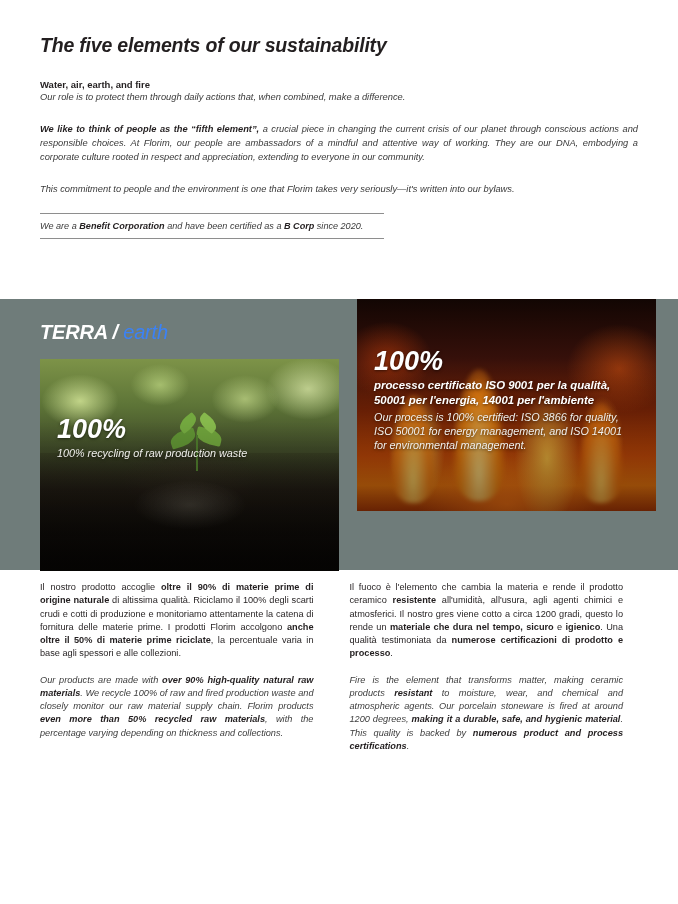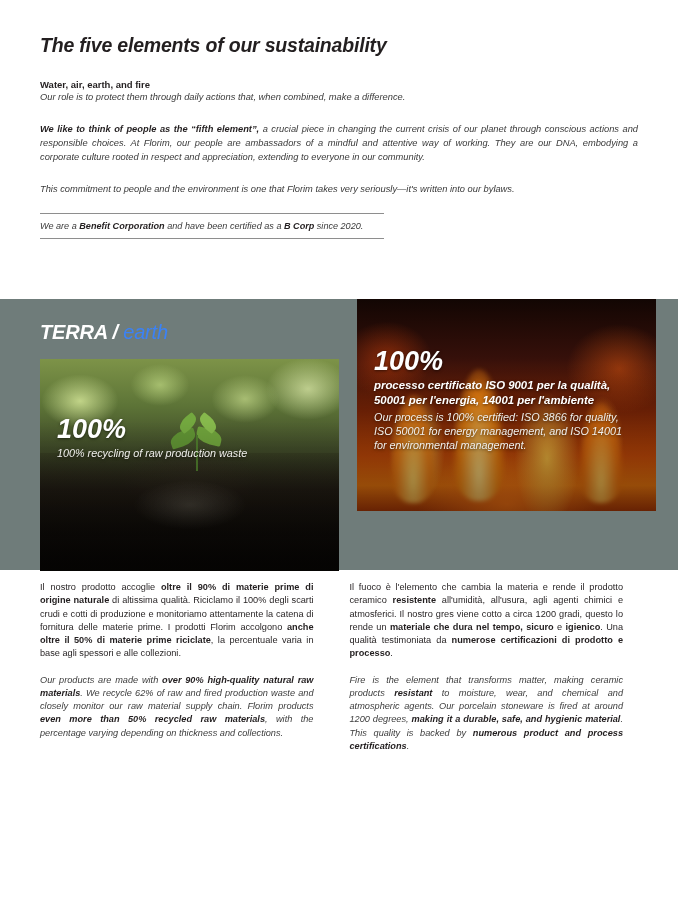--- a/index.html
+++ b/index.html
@@ -314,21 +314,21 @@
           <div class="claim-en">Our process is 100% certified: ISO 3866 for quality, ISO 50001 for energy management, and ISO 14001 for environmental management.</div>
         </div>
       </div>
     </div>
   </div>
 
   <div class="below">
 
     <div class="col col-left-pad">
       <div class="body-it"><span>Il nostro prodotto accoglie </span><b>oltre il 90% di materie prime di origine naturale</b><span> di altissima qualità. Riciclamo il 100% degli scarti crudi e cotti di produzione e monitoriamo attentamente la catena di fornitura delle materie prime. I prodotti Florim accolgono </span><b>anche oltre il 50% di materie prime riciclate</b><span>, la percentuale varia in base agli spessori e alle collezioni.</span></div>
-      <div class="body-en"><span>Our products are made with </span><b>over 90% high-quality natural raw materials</b><span>. We recycle 62% of raw and fired production waste and closely monitor our raw material supply chain. Florim products </span><b>even more than 50% recycled raw materials</b><span>, with the percentage varying depending on thickness and collections.</span></div>
+      <div class="body-en"><span>Our products are made with </span><b>over 90% high-quality natural raw materials</b><span>. We recycle 100% of raw and fired production waste and closely monitor our raw material supply chain. Florim products </span><b>even more than 50% recycled raw materials</b><span>, with the percentage varying depending on thickness and collections.</span></div>
     </div>
 
     <div class="col col-right-pad">
       <div class="body-it"><span>Il fuoco è l'elemento che cambia la materia e rende il prodotto ceramico </span><b>resistente</b><span> all'umidità, all'usura, agli agenti chimici e atmosferici. Il nostro gres viene cotto a circa 1200 gradi, questo lo rende un </span><b>materiale che dura nel tempo, sicuro</b><span> e </span><b>igienico</b><span>. Una qualità testimoniata da </span><b>numerose certificazioni di prodotto e processo</b><span>.</span></div>
       <div class="body-en"><span>Fire is the element that transforms matter, making ceramic products </span><b>resistant</b><span> to moisture, wear, and chemical and atmospheric agents. Our porcelain stoneware is fired at around 1200 degrees, </span><b>making it a durable, safe, and hygienic material</b><span>. This quality is backed by </span><b>numerous product and process certifications</b><span>.</span></div>
     </div>
   </div>
 
 </div>
 

